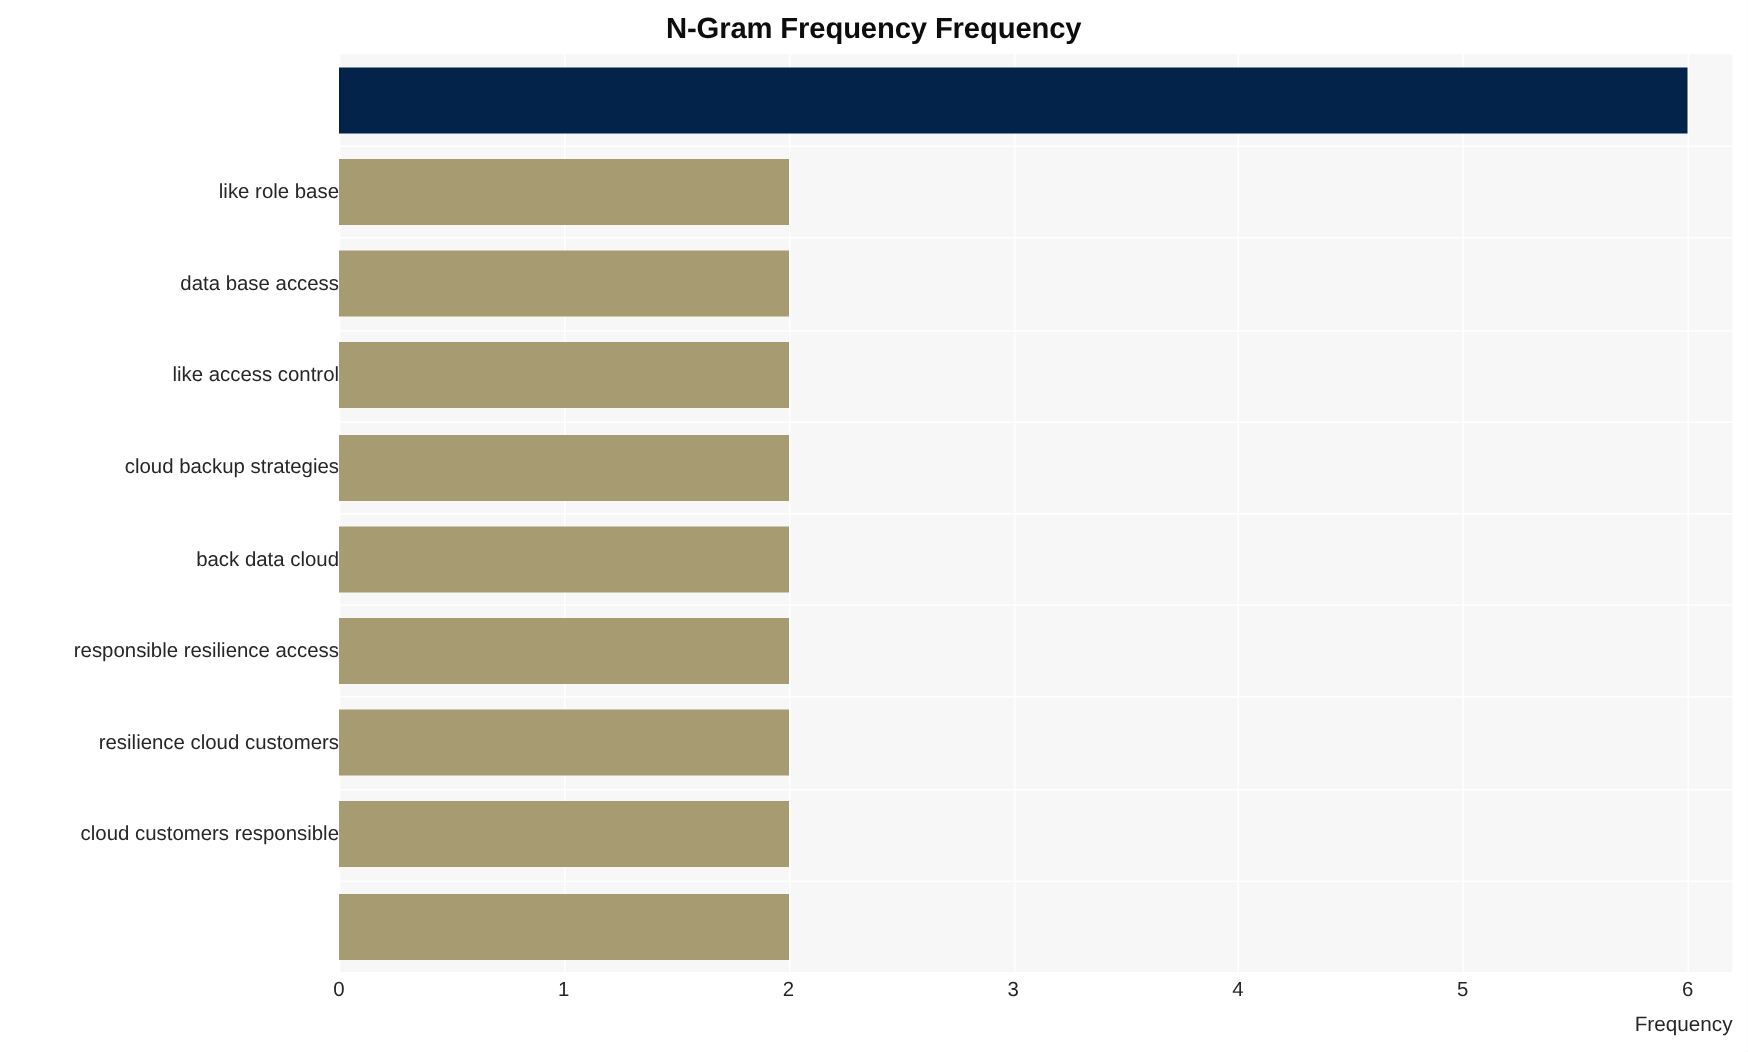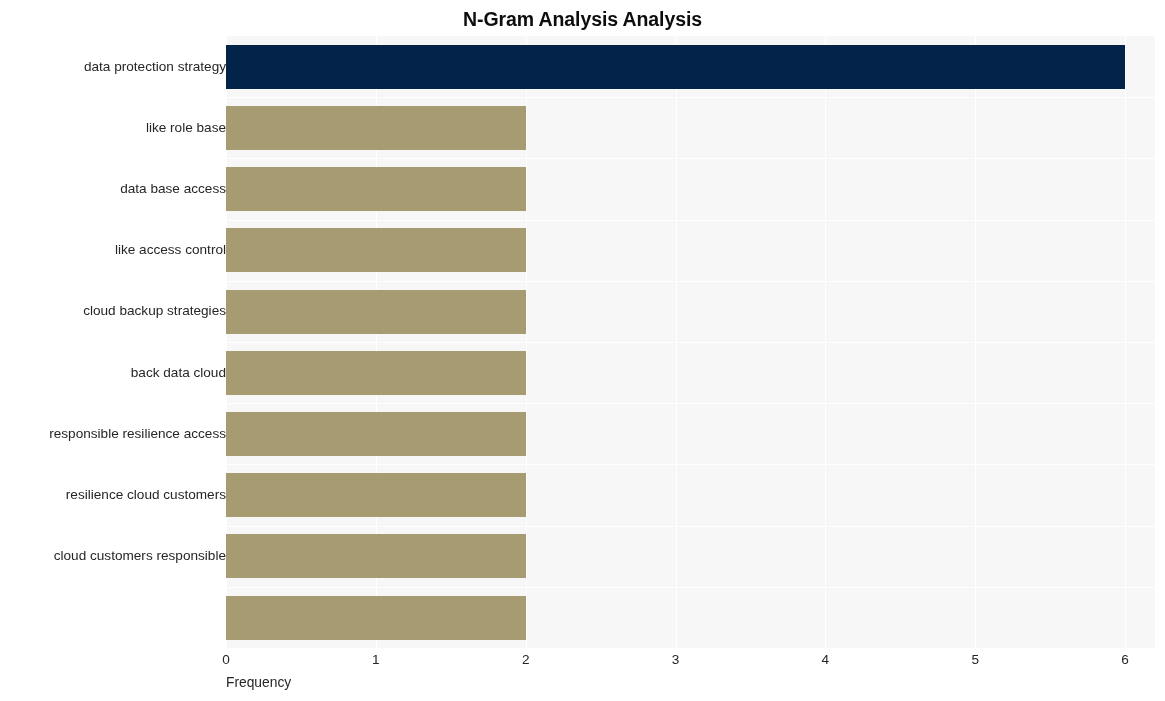--- a/index.html
+++ b/index.html
@@ -92,32 +92,32 @@
     font-size: 13.6px;
     color: #262626;
     line-height: 20px;
   }
   
   #x-axis-title {
     position: absolute;
     left: 226px;
     top: 674px;
     width: 929px;
-    text-align: left;
+    text-align: right;
     font-size: 13.8px;
     color: #262626;
     line-height: 18px;
   }
 </style>
 </head>
 <body>
 
 <div id="chart-root">
 
-  <div id="chart-title">N-Gram Analysis Analysis</div>
+  <div id="chart-title">N-Gram Frequency Frequency</div>
 
   <div id="plot-area">
     <div id="gridlines-v">
         <div class="gridline-v" style="left: 0px;"></div>
         <div class="gridline-v" style="left: 149.839px;"></div>
         <div class="gridline-v" style="left: 299.677px;"></div>
         <div class="gridline-v" style="left: 449.516px;"></div>
         <div class="gridline-v" style="left: 599.355px;"></div>
         <div class="gridline-v" style="left: 749.194px;"></div>
         <div class="gridline-v" style="left: 899.032px;"></div>
@@ -141,21 +141,20 @@
         <div class="bar" title="cloud backup strategies: 2" style="top: 254px; height: 44px; width: 300px; background: rgb(167, 155, 114);"></div>
         <div class="bar" title="back data cloud: 2" style="top: 315px; height: 44px; width: 300px; background: rgb(167, 155, 114);"></div>
         <div class="bar" title="responsible resilience cloud: 2" style="top: 376px; height: 44px; width: 300px; background: rgb(167, 155, 114);"></div>
         <div class="bar" title="resilience cloud customers: 2" style="top: 437px; height: 44px; width: 300px; background: rgb(167, 155, 114);"></div>
         <div class="bar" title="cloud customers responsible: 2" style="top: 498px; height: 44px; width: 300px; background: rgb(167, 155, 114);"></div>
         <div class="bar" title="data protection data: 2" style="top: 560px; height: 44px; width: 300px; background: rgb(167, 155, 114);"></div>
       </div>
   </div>
 
   <div id="y-tick-layer">
-      <div class="ytick" style="top: 23px;">data protection strategy</div>
       <div class="ytick" style="top: 84px;">like role base</div>
       <div class="ytick" style="top: 145px;">data base access</div>
       <div class="ytick" style="top: 206px;">like access control</div>
       <div class="ytick" style="top: 267px;">cloud backup strategies</div>
       <div class="ytick" style="top: 329px;">back data cloud</div>
       <div class="ytick" style="top: 390px;">responsible resilience access</div>
       <div class="ytick" style="top: 451px;">resilience cloud customers</div>
       <div class="ytick" style="top: 512px;">cloud customers responsible</div>
     </div>
 

